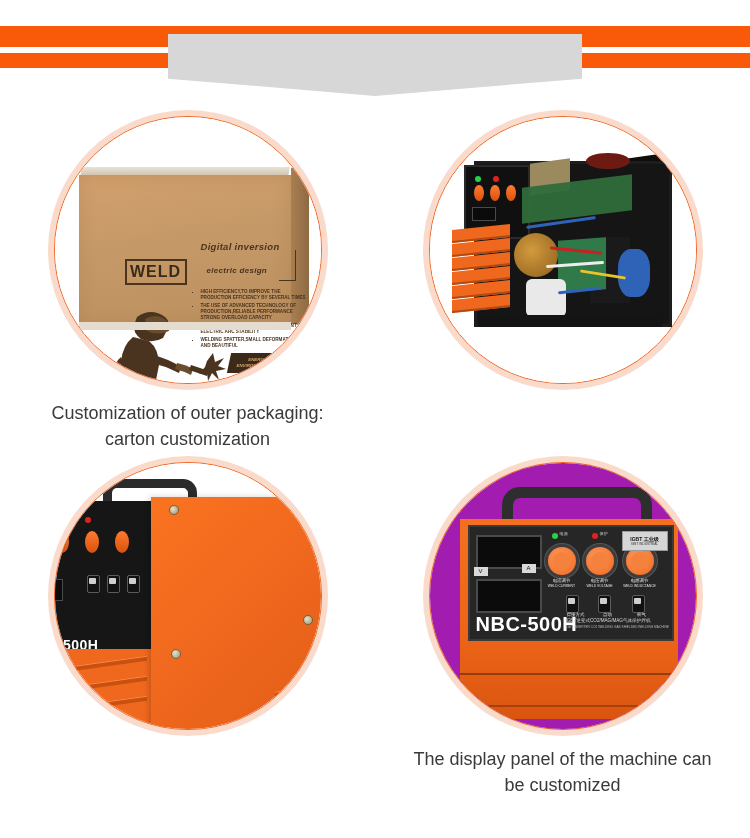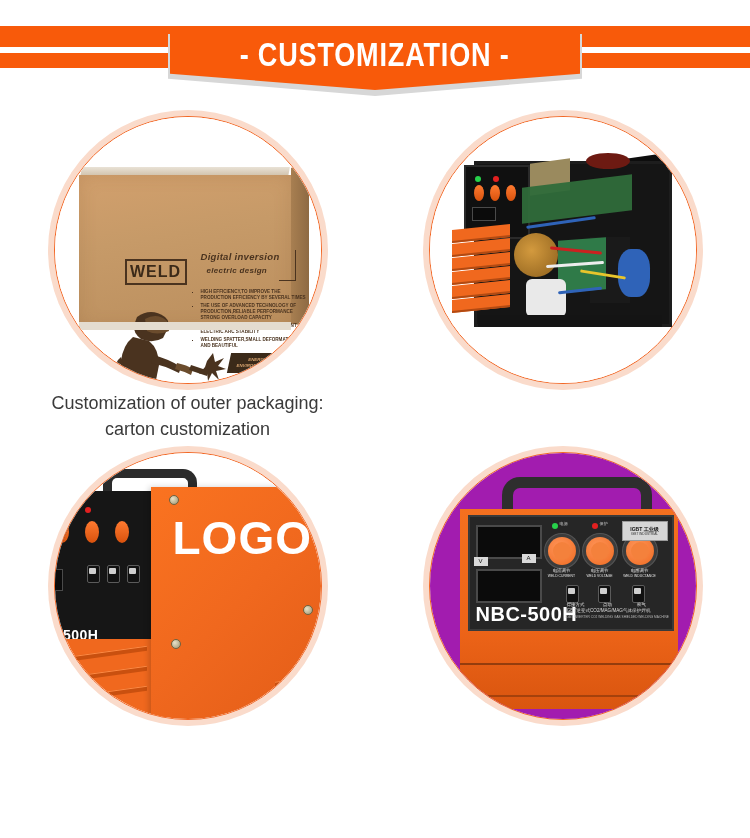--- a/index.html
+++ b/index.html
@@ -43,21 +43,21 @@
     display:flex;align-items:center;justify-content:center;
     position:relative;
   }
   .circle-inner{
     width:266px;height:266px;border-radius:50%;
     border:1.5px solid #F26522;
     background:#ffffff;
     overflow:hidden;position:relative;
   }
   .caption{
-    width:320px;text-align:center;
+    width:320px;margin-top:10px;text-align:center;
     font-size:18px;line-height:26px;color:#3a3a3a;
   }
   .row2 .circle-wrap{margin-top:4px;}
   
   .box-scene{position:absolute;inset:0;background:#fff;}
   .carton{
     position:absolute;left:24px;top:58px;width:212px;height:152px;
     background:linear-gradient(170deg,#d2a06d 0%,#c69a68 40%,#bb8f5e 100%);
     box-shadow:inset 0 0 18px rgba(120,80,40,.18);
   }
@@ -68,21 +68,21 @@
     background:linear-gradient(90deg,#a87f51,#8e6a43);
     transform:skewY(8deg);
   }
   .carton-base{position:absolute;left:24px;top:205px;width:212px;height:8px;
     background:#e4dccf;}
   .igbt-badge{
     position:absolute;left:46px;top:84px;width:58px;height:22px;
     border:2px solid #4a331f;display:flex;align-items:center;justify-content:center;
     color:#3b2a19;font-weight:bold;font-size:16px;letter-spacing:1px;
   }
-  .box-head1{position:absolute;left:122px;top:76px;color:#4a331f;
+  .box-head1{position:absolute;left:122px;top:66px;color:#4a331f;
     font-size:9.5px;font-weight:bold;font-style:italic;letter-spacing:.3px;}
   .box-head2{position:absolute;left:128px;top:91px;color:#4a331f;
     font-size:8px;font-weight:bold;font-style:italic;letter-spacing:.3px;}
   .box-headbracket{position:absolute;left:200px;top:75px;width:16px;height:30px;
     border-right:1.5px solid #4a331f;border-bottom:1.5px solid #4a331f;}
   .box-bullets{position:absolute;left:116px;top:114px;width:118px;
     color:#4a331f;font-size:4.6px;line-height:6.2px;font-weight:bold;}
   .box-bullets li{margin-bottom:1.5px;}
   .box-bullets ul{margin:0;padding-left:6px;list-style:square;}
   .box-ribbon{
@@ -188,23 +188,20 @@
   .disp-seam2{position:absolute;left:30px;top:242px;width:218px;height:2px;
     background:rgba(0,0,0,.25);}
 </style>
 </head>
 <body>
 
 <div class="header">
   <div class="stripe stripe-top"></div>
   <div class="stripe stripe-bottom"></div>
   <div class="banner-shadow"></div>
-  <div class="banner">
-    <div class="banner-title">- CUSTOMIZATION -</div>
-  </div>
 </div>
 
 <div class="grid">
 
   <div class="row row1">
 
     <div class="cell">
       <div class="circle-wrap">
         <div class="circle-inner">
           <div class="box-scene">
@@ -322,21 +319,20 @@
               <div class="screw" style="left:20px;top:152px;"></div>
               <div class="vents">
                 <div class="vent" style="top:2px;"></div>
                 <div class="vent" style="top:12px;"></div>
                 <div class="vent" style="top:22px;"></div>
                 <div class="vent" style="top:32px;"></div>
                 <div class="vent" style="top:42px;"></div>
 
               </div>
             </div>
-            <div class="logo-text">LOGO</div>
           </div>
         </div>
       </div>
     </div>
 
     <div class="cell">
       <div class="circle-wrap">
         <div class="circle-inner">
           <div class="disp-scene">
             <div class="disp-handle"></div>
@@ -383,15 +379,16 @@
 
             <div class="disp-model">NBC-500H</div>
             <div class="disp-cn">IGBT逆变式CO2/MAG/MAG气体保护焊机</div>
             <div class="disp-cn" style="top:161px;font-size:3.2px;color:#b9b9b9;">IGBT INVERTER CO2 WELDING GAS SHIELDED WELDING MACHINE</div>
 
             <div class="disp-seam"></div>
             <div class="disp-seam2"></div>
           </div>
         </div>
       </div>
+      <div class="caption">The display panel of the machine can be customized</div>
     </div>
   </div>
 </div>
 
 </body></html>

